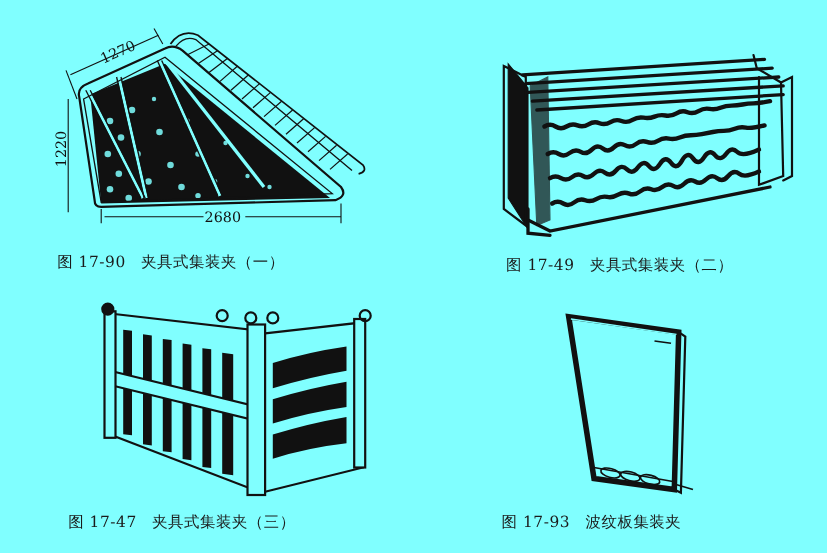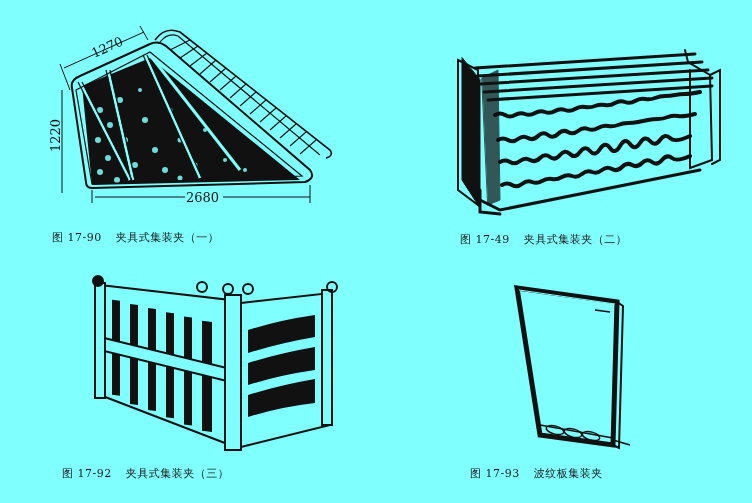--- a/index.html
+++ b/index.html
@@ -8,21 +8,21 @@
     background: #80ffff;
     position: relative;
     overflow: hidden;
     font-family: "DejaVu Serif", "Liberation Serif", serif;
     color: #1a1a1a;
   }
   .figure { position: absolute; }
   .figure svg { position: absolute; left: 0; top: 0; overflow: visible; }
   .caption {
     position: absolute;
-    font-size: 11px;
+    font-size: 14px;
     white-space: nowrap;
     letter-spacing: 0.5px;
   }
   .caption .num { margin-right: 14px; }
 </style>
 </head>
 <body>
 
 <div class="figure" style="left:0;top:0;width:376px;height:220px;">
   <svg width="376" height="220" viewBox="0 0 376 220">
@@ -169,35 +169,35 @@
 
       <circle cx="112" cy="12" r="5"></circle>
       <circle cx="138" cy="14" r="5"></circle>
       <circle cx="158" cy="14" r="5"></circle>
       <circle cx="242" cy="12" r="5"></circle>
       <circle cx="8" cy="6" r="5" fill="#111"></circle>
     </g>
   </svg>
 </div>
 <div class="caption" style="left:62px;top:466px;">
-  <span class="num">图 17-92</span><span>夹具式集装夹（三）</span>
+  <span class="num">图 17-47</span><span>夹具式集装夹（三）</span>
 </div>
 
 <div class="figure" style="left:505px;top:280px;width:140px;height:175px;">
   <svg width="140" height="175" viewBox="0 0 140 175">
     <g stroke="#111" fill="none">
       <path d="M12 8 L112 22 L108 165 L35 155 Z" stroke-width="5"></path>
       <path d="M14 10 L110 24" stroke-width="1.2" stroke="#80ffff"></path>
       <path d="M112 22 L118 26 L114 168 L108 165" stroke-width="2"></path>
       <path d="M90 30 L105 32" stroke-width="1.5"></path>
       <g stroke-width="1.5">
         <ellipse cx="50" cy="150" rx="9" ry="4" transform="rotate(15 50 150)"></ellipse>
         <ellipse cx="68" cy="153" rx="9" ry="4" transform="rotate(15 68 153)"></ellipse>
         <ellipse cx="86" cy="156" rx="9" ry="4" transform="rotate(15 86 156)"></ellipse>
         <line x1="35" y1="145" x2="108" y2="158"></line>
         <line x1="108" y1="160" x2="125" y2="165"></line>
       </g>
     </g>
   </svg>
 </div>
-<div class="caption" style="left:470px;top:466px;">
+<div class="caption" style="left:456px;top:466px;">
   <span class="num">图 17-93</span><span>波纹板集装夹</span>
 </div>
 
 </body></html>

